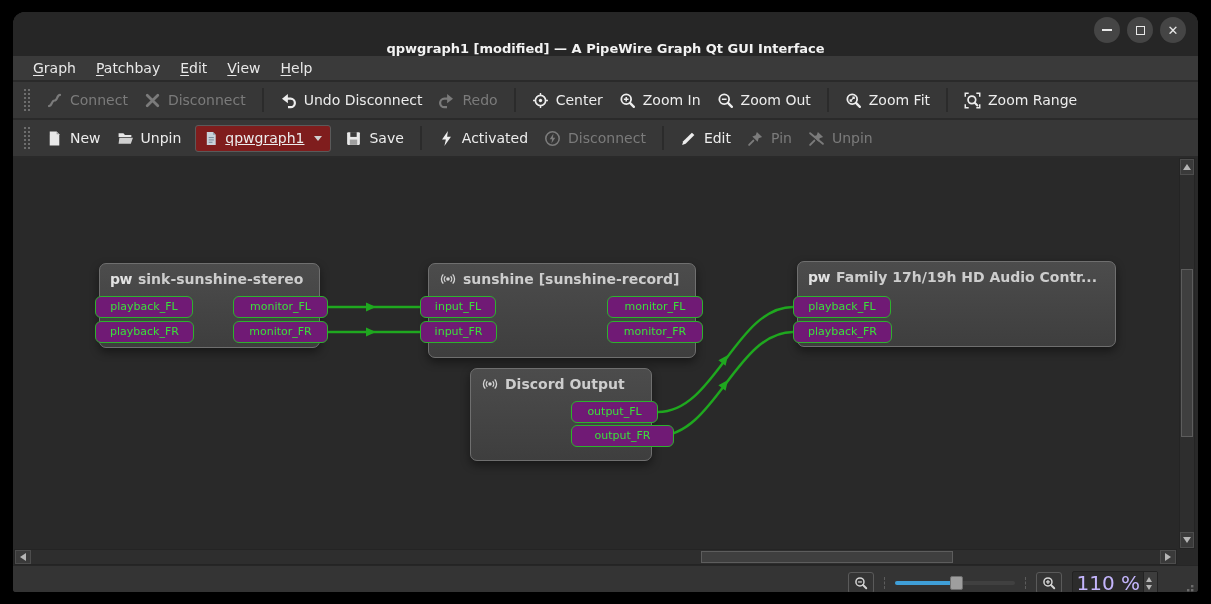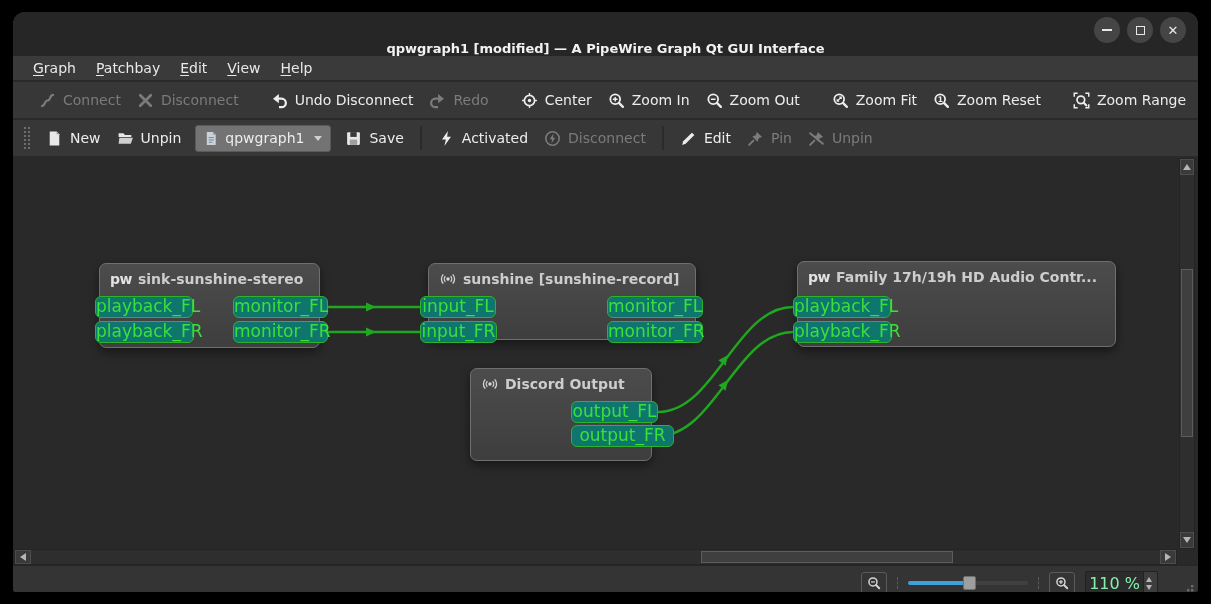--- a/index.html
+++ b/index.html
@@ -30,38 +30,38 @@
              display:flex; align-items:center; padding:0 4px; }
   .tb-handle { width:7px; height:24px; margin:0 8px 0 6px;
                background-image:radial-gradient(#6d6d6d 1px, transparent 1.3px);
                background-size:4px 4px; }
   .tb-sep { width:2px; height:24px; background:#2b2b2b; margin:0 8px; }
   .tb-btn { display:flex; align-items:flex-start; gap:7px; padding:5px 8px; color:#ededed;
             font-size:14px; white-space:nowrap; border-radius:3px; }
   .tb-btn.disabled { color:#7b7b7b; }
   .tb-btn svg { flex:0 0 auto; }
   .combobox { display:flex; align-items:center; gap:6px; height:27px; margin:0 6px;
-              padding:0 8px; background:#737373; border:1px solid #5a5a5a;
-              border-radius:3px; color:#ededed; font-size:14px; }
+              padding:0 8px; background:#7f1d1d; border:1px solid #5a5a5a;
+              border-radius:3px; color:#ededed; font-size:14px;text-decoration:underline; }
   .chevron-down { width:0; height:0; border-left:4px solid transparent;
                   border-right:4px solid transparent; border-top:5px solid #cfcfcf;
                   margin-left:4px; }
 
   
   .canvas { position:relative; height:407px; background:#292929; overflow:hidden; }
   .graph-layer { position:absolute; left:0; top:0; width:1164px; height:391px; }
   .node { position:absolute; border-radius:7px; border:1px solid #6f6f6f;
           background:linear-gradient(#4c4c4c,#3e3e3e);
           box-shadow:0 4px 10px rgba(0,0,0,.45); }
   .node-title { display:flex; gap:6px; padding:7px 10px 0 10px;
                 color:#cdcdcd; font-size:14px; font-weight:bold; white-space:nowrap;
                 overflow:hidden; }
   .pw-glyph { color:#e2e2e2; font-weight:bold; font-size:14px; letter-spacing:-.5px; }
   .port { position:absolute; height:22px; line-height:19px; text-align:center;
-          font-size:17px; color:#3ae03a; background:#0f766e;
+          font-size:11px; color:#3ae03a; background:#701a75;
           border:1.5px solid #2db22d; border-radius:6px; white-space:nowrap; }
   svg.wires { position:absolute; left:0; top:0; }
 
   
   .vscroll { position:absolute; top:0; right:3px; width:16px; height:391px;
              background:#2e2e2e; border:1px solid #242424; }
   .hscroll { position:absolute; left:1px; bottom:0; width:1163px; height:16px;
              background:#2e2e2e; border:1px solid #242424; }
   .sb-btn { position:absolute; background:#3a3a3a; border:1px solid #4d4d4d;
             display:flex; align-items:center; justify-content:center; }
@@ -83,21 +83,21 @@
   .slider-tick { width:1px; height:12px; border-left:1px dashed #5c5c5c; }
   .slider { position:relative; width:120px; height:16px; }
   .slider-track { position:absolute; top:6px; left:0; width:100%; height:4px;
                   background:#404040; border-radius:2px; }
   .slider-fill { position:absolute; top:6px; left:0; width:55%; height:4px;
                  background:#3f9fd8; border-radius:2px; }
   .slider-handle { position:absolute; top:1px; left:55px; width:13px; height:14px;
                    background:#9e9e9e; border:1px solid #6f6f6f; border-radius:2px; }
   .spinbox { display:flex; align-items:center; height:24px; background:#2c2c2c;
              border:1px solid #222; border-radius:2px; }
-  .spin-value { color:#86efac; font-size:16px; padding:0 3px; }
+  .spin-value { color:#c4b5fd; font-size:20px; padding:0 3px; }
   .spin-arrows { display:flex; flex-direction:column; gap:3px; padding:0 5px 0 2px;
                  border-left:1px solid #222; height:100%; justify-content:center;
                  background:#3d3d3d; }
   .spin-arrows .tri.up { border-bottom-width:5px; border-left-width:3.5px; border-right-width:3.5px; }
   .spin-arrows .tri.down { border-top-width:5px; border-left-width:3.5px; border-right-width:3.5px; }
   .resize-grip { position:absolute; right:3px; bottom:3px; }
 </style>
 </head>
 <body>
 
@@ -261,26 +261,20 @@
           <use href="#i-zoom-out"></use>
         </svg>
         <span>Zoom Out</span>
       </div>
     <div class="tb-sep"></div>
     <div class="tb-btn">
         <svg width="17" height="17">
           <use href="#i-zoom-fit"></use>
         </svg>
         <span>Zoom Fit</span>
-      </div>
-    <div class="tb-btn">
-        <svg width="17" height="17">
-          <use href="#i-zoom-reset"></use>
-        </svg>
-        <span>Zoom Reset</span>
       </div>
     <div class="tb-sep"></div>
     <div class="tb-btn">
         <svg width="17" height="17">
           <use href="#i-zoom-range"></use>
         </svg>
         <span>Zoom Range</span>
       </div>
   </div>
 
@@ -367,21 +361,21 @@
         <div class="node-title">
           <span class="pw-glyph">pw</span>
           <span>sink-sunshine-stereo</span>
         </div>
       </div>
       <div class="port" style="left:82px;top:138px;width:98px">playback_FL</div>
       <div class="port" style="left:82px;top:163px;width:99px">playback_FR</div>
       <div class="port" style="left:220px;top:138px;width:95px">monitor_FL</div>
       <div class="port" style="left:220px;top:163px;width:95px">monitor_FR</div>
 
-      <div class="node" style="left:415px;top:105px;width:268px;height:77px">
+      <div class="node" style="left:415px;top:105px;width:268px;height:95px">
         <div class="node-title">
           <svg width="18" height="16">
               <use href="#i-stream"></use>
             </svg>
           <span>sunshine [sunshine-record]</span>
         </div>
       </div>
       <div class="port" style="left:407px;top:138px;width:76px">input_FL</div>
       <div class="port" style="left:407px;top:163px;width:77px">input_FR</div>
       <div class="port" style="left:594px;top:138px;width:96px">monitor_FL</div>

